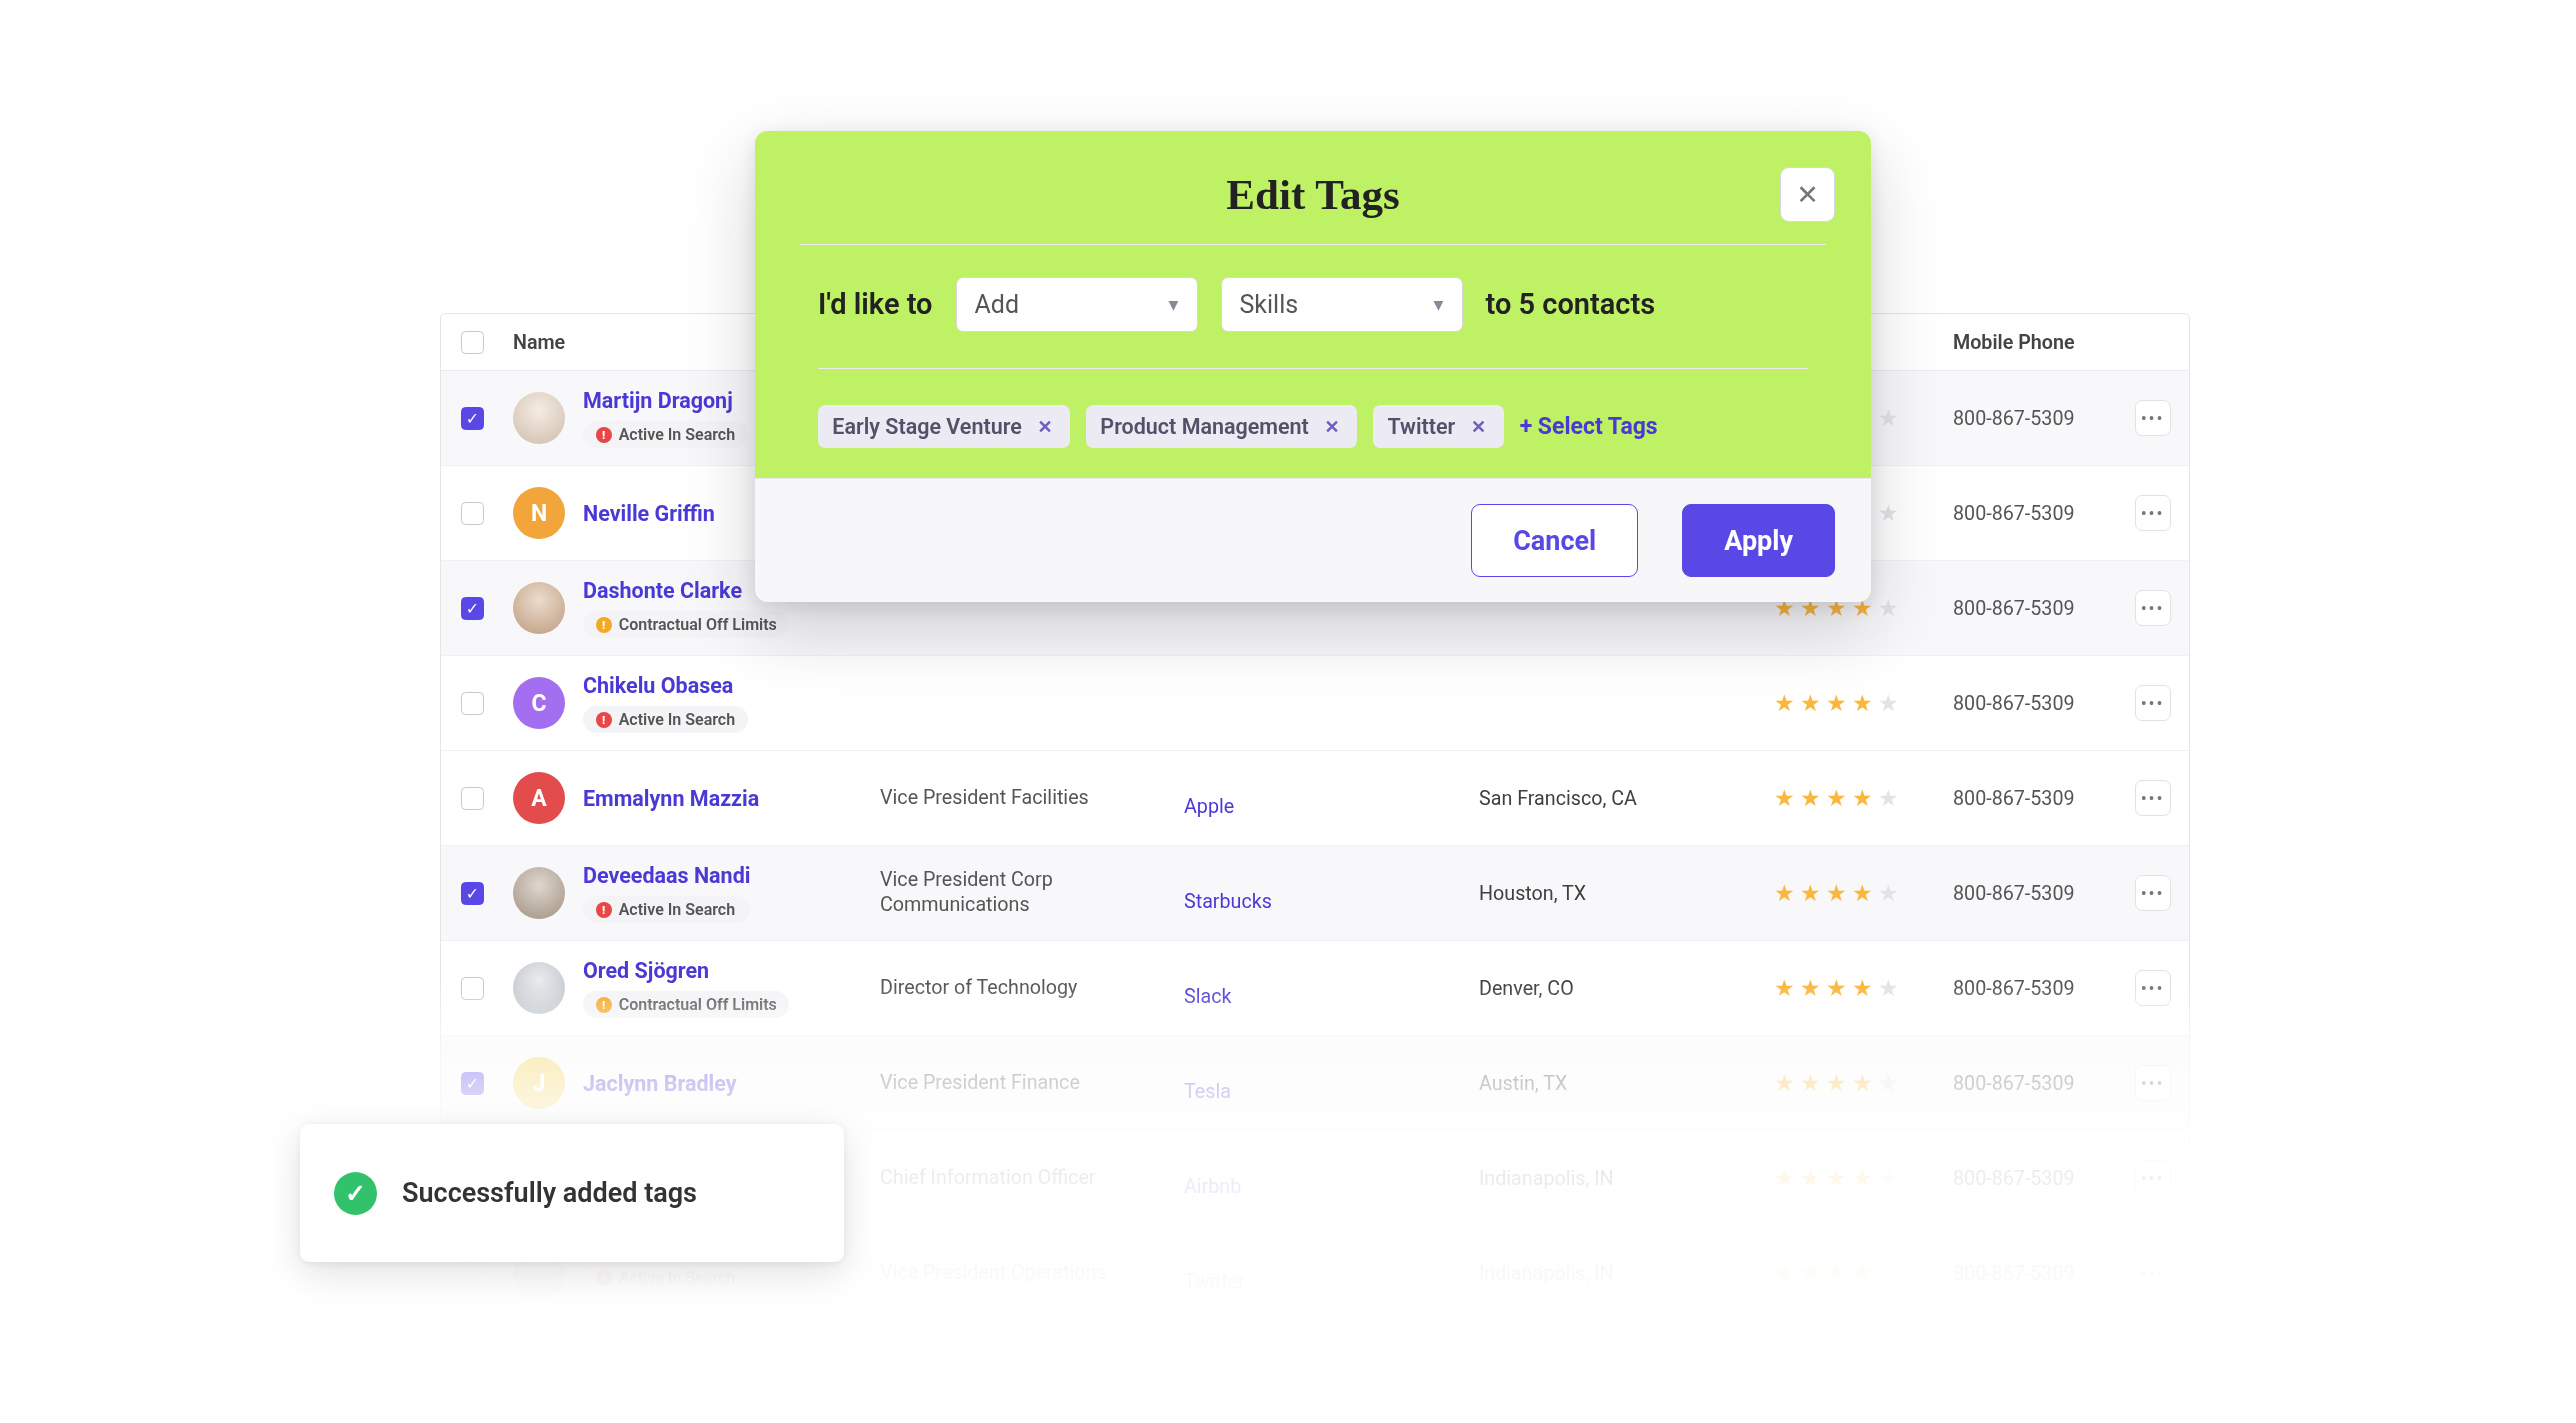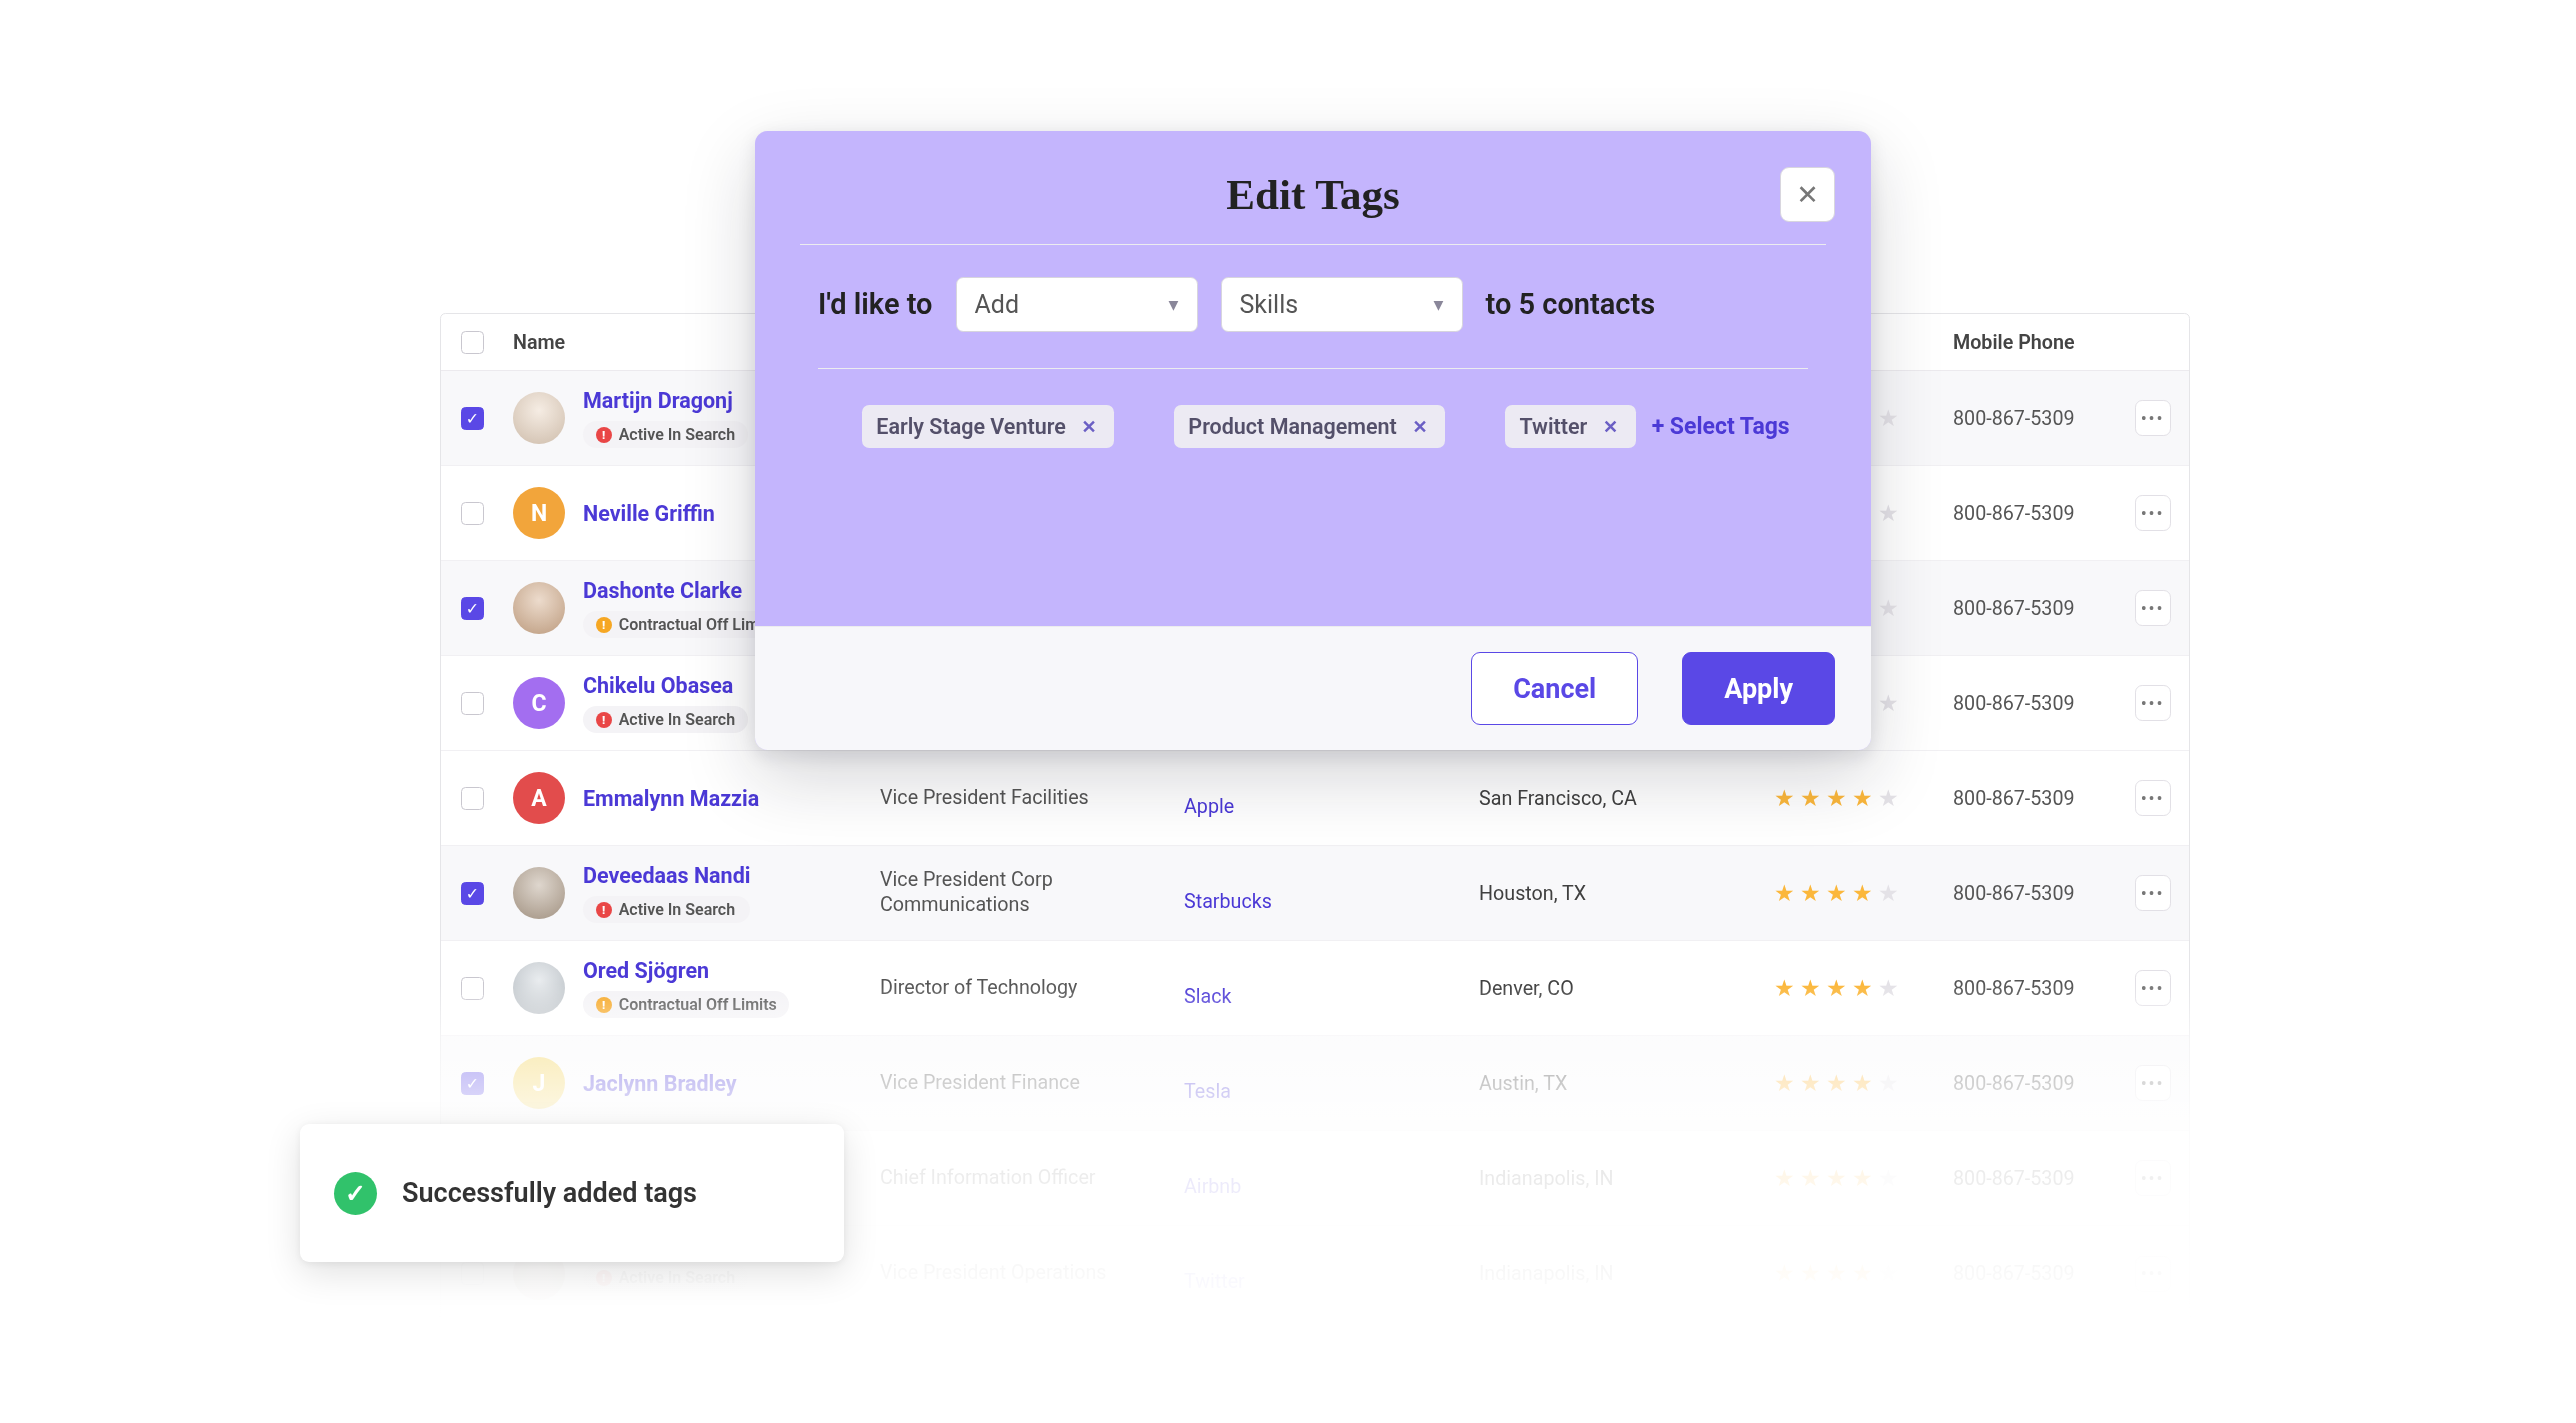--- a/index.html
+++ b/index.html
@@ -87,22 +87,22 @@
   .toast .okcirc {
     width: 43px; height: 43px; border-radius: 50%; background: #31c26b;
     display: flex; align-items: center; justify-content: center; color: #fff; font-size: 25px; font-weight: 900;
   }
   .toast .msg { font-size: 27px; font-weight: 600; color: #333; }
 
   
   .modal {
     position: absolute;
     left: 755px; top: 131px;
-    width: 1116px; height: 619px;
-    background: #c4b5fd;
+    width: 1116px; height: 471px;
+    background: #bef264;
     border-radius: 12.5px;
     box-shadow: 0 27px 72px rgba(20,20,40,0.18), 0 5.4px 18px rgba(20,20,40,0.10);
     display: flex; flex-direction: column;
   }
   .modal-head { position: relative; padding: 39px 45px 14.3px 45px; text-align: center; }
   .modal-title { font-family: Georgia, "Times New Roman", serif; font-size: 43px; font-weight: 700; color: #222; }
   .close-btn {
     position: absolute; right: 36px; top: 36px;
     width: 55px; height: 55px; border: 0.9px solid #d8d6de; border-radius: 9px;
     background: #fff; display: flex; align-items: center; justify-content: center; cursor: pointer;
@@ -119,21 +119,21 @@
     display: inline-flex; align-items: center; justify-content: space-between;
     padding: 0 18px; gap: 18px; background: #fff;
     font-size: 25px; color: #555; cursor: pointer;
   }
   .select .chev { color: #8a879a; font-size: 19.7px; }
 
   .tags-row { display: flex; align-items: center; gap: 16px; flex-wrap: wrap; }
   .tag {
     display: inline-flex; align-items: center; gap: 12.5px;
     background: #eceaf3; color: #54506a;
-    border-radius: 7.2px; padding: 9px 14.3px; font-size: 21.5px; font-weight: 600; margin-left: 44px;
+    border-radius: 7.2px; padding: 9px 14.3px; font-size: 21.5px; font-weight: 600;
   }
   .tag .x { width: 21.5px; height: 21.5px; border-radius: 4.5px; display: inline-flex; align-items: center; justify-content: center; color: #6b5fc4; cursor: pointer; font-size: 18px; }
   .select-tags { color: #4b39d6; font-size: 23px; font-weight: 700; cursor: pointer; }
 
   .modal-foot {
     margin-top: auto;
     background: #f7f7fa;
     border-top: 0.9px solid #ececef;
     border-radius: 0 0 12.5px 12.5px;
     padding: 25px 36px;

